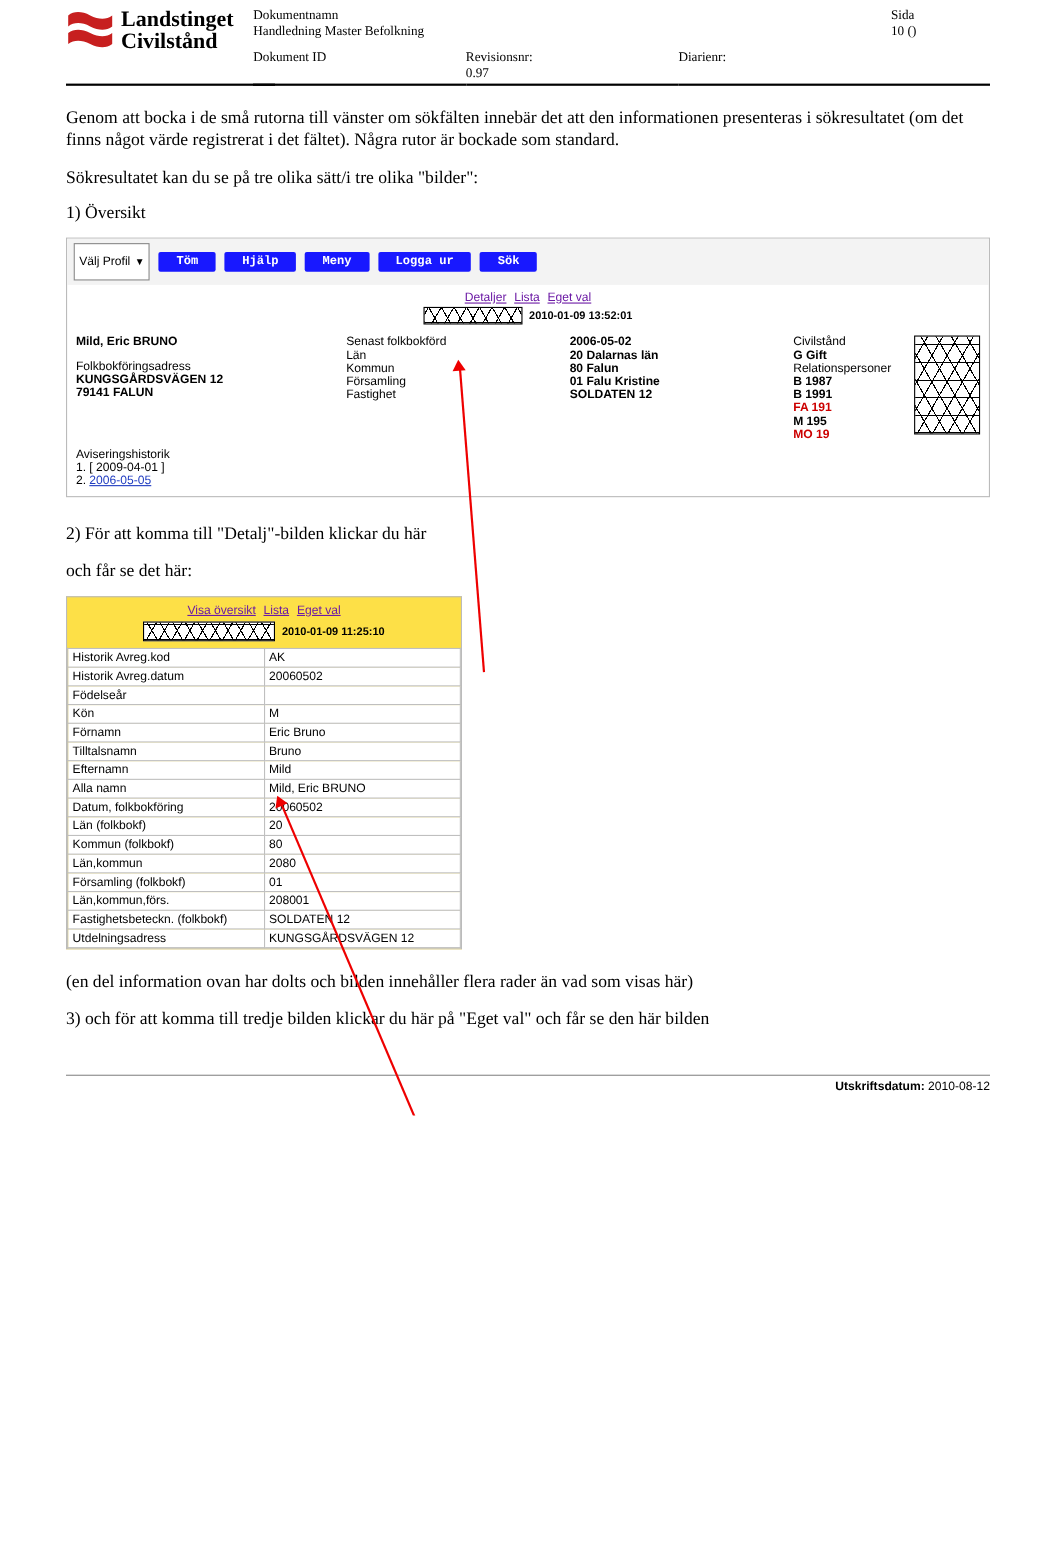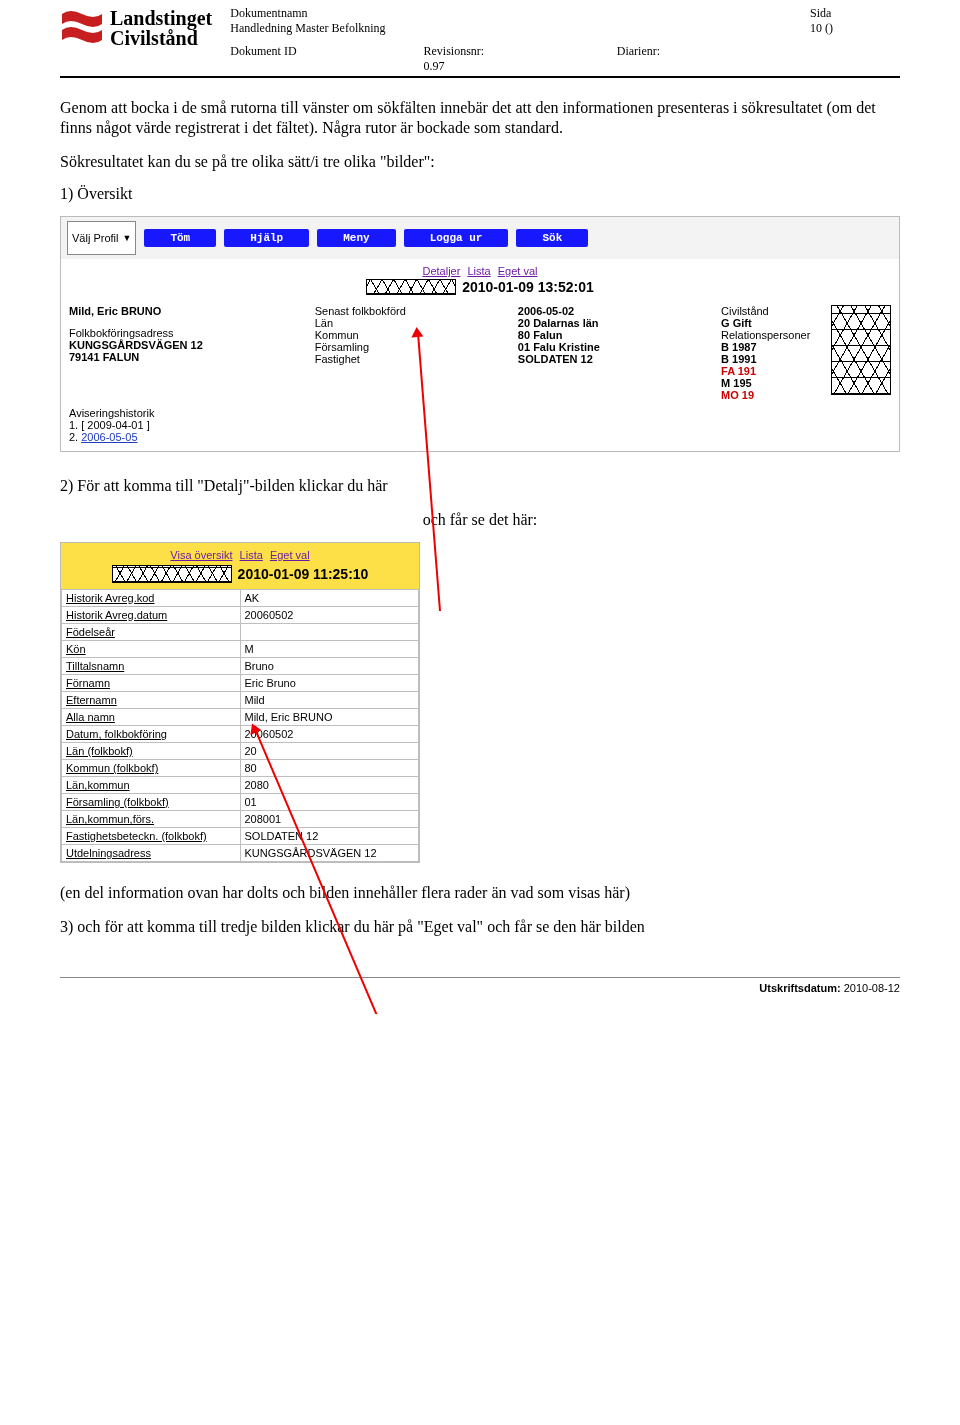--- a/index.html
+++ b/index.html
@@ -58,28 +58,28 @@
     gap: 4px;
   }
   .profile .chev { font-size: 9px; }
   .bluebtn {
     background: #1818ff;
     color: #fff;
     display: inline-flex;
     align-items: center;
     justify-content: center;
     height: 18px;
-    padding: 0 26px;
+    padding: 0 16px;
     font-family: "Courier New", monospace;
     font-weight: bold;
     border-radius: 2px;
   }
   .sublinks { text-align: center; padding: 6px 0 2px 0; }
   .sublinks a { color: #6c1aa5; text-decoration: underline; margin: 0 2px; cursor: pointer; }
-  .mosaic-row { display: flex; align-items: center; justify-content: center; gap: 6px; font-weight: bold; font-size: 14px; }
+  .mosaic-row { display: flex; align-items: center; justify-content: center; gap: 6px; font-weight: bold; font-size: 10px; }
   .mosaic {
     height: 16px;
     background:
       repeating-linear-gradient(60deg, #000 0 1px, transparent 1px 10px),
       repeating-linear-gradient(-60deg, #000 0 1px, transparent 1px 10px),
       repeating-linear-gradient(0deg, #000 0 1px, transparent 1px 14px),
       #fff;
     border: 1px solid #000;
   }
   .shot1 .mosaic { width: 90px; }
@@ -119,21 +119,21 @@
     position: relative;
   }
   .shot2 .sublinks { font-size: 11px; }
   .shot2 .mosaic { width: 120px; height: 18px; }
   .detail-table { width: 100%; border-collapse: collapse; font-size: 11px; }
   .detail-table td {
     border: 1px solid #bfbfbf;
     padding: 2px 4px;
     background: #fff;
   }
-  .detail-table td:first-child { width: 50%; text-decoration: underline; }
+  .detail-table td:first-child { width: 50%; }
   .detail-table .strong td:first-child { font-weight: bold; }
   .detail-table .blurcell {
     position: relative;
     color: transparent;
   }
   .detail-table .blurcell::after {
     content: "";
     position: absolute;
     left: 2px; right: 2px; top: 2px; bottom: 2px;
     background:
@@ -281,21 +281,21 @@
     </div>
     <div class="avis">
       <div>Aviseringshistorik</div>
       <div class="bold">1. [ 2009-04-01 ]</div>
       <div><span class="bold">2. </span><a>2006-05-05</a></div>
     </div>
   </div>
 
   <div class="body-text">
     <p style="margin-top:24px;">2) För att komma till "Detalj"-bilden klickar du här</p>
-    <p style="margin-top:14px;text-align:center;">och får se det här:</p>
+    <p style="margin-top:14px;">och får se det här:</p>
   </div>
 
   <div class="shot2">
     <div class="sublinks">
       <a>Visa översikt</a>
       <a>Lista</a>
       <a>Eget val</a>
     </div>
     <div class="mosaic-row" style="padding:2px 0 6px 0;">
       <div class="mosaic"></div>
@@ -313,26 +313,26 @@
           </tr>
           <tr>
             <td>Födelseår</td>
             <td></td>
           </tr>
           <tr>
             <td>Kön</td>
             <td>M</td>
           </tr>
           <tr>
+            <td>Förnamn</td>
+            <td>Eric Bruno</td>
+          </tr>
+          <tr>
             <td>Tilltalsnamn</td>
             <td>Bruno</td>
-          </tr>
-          <tr>
-            <td>Förnamn</td>
-            <td>Eric Bruno</td>
           </tr>
           <tr>
             <td>Efternamn</td>
             <td>Mild</td>
           </tr>
           <tr>
             <td>Alla namn</td>
             <td>Mild, Eric BRUNO</td>
           </tr>
           <tr>

